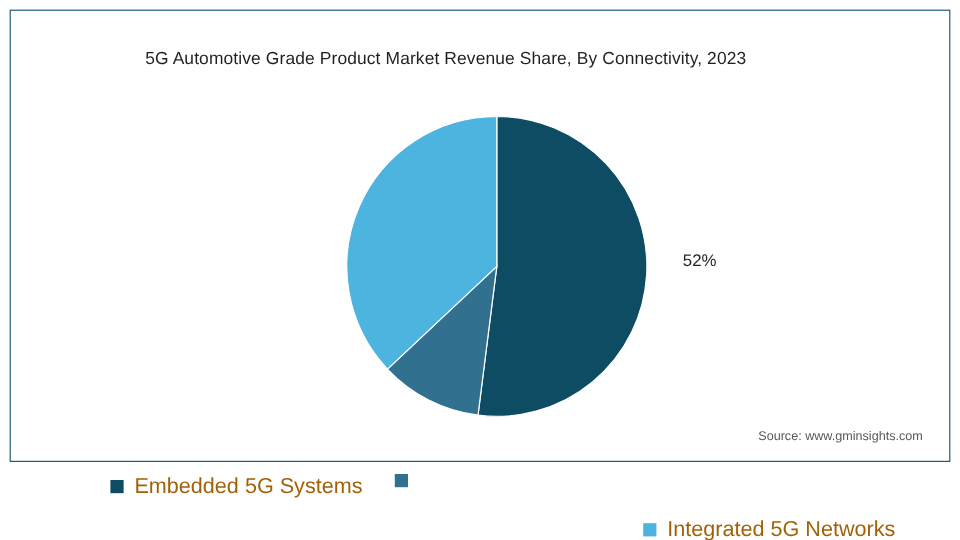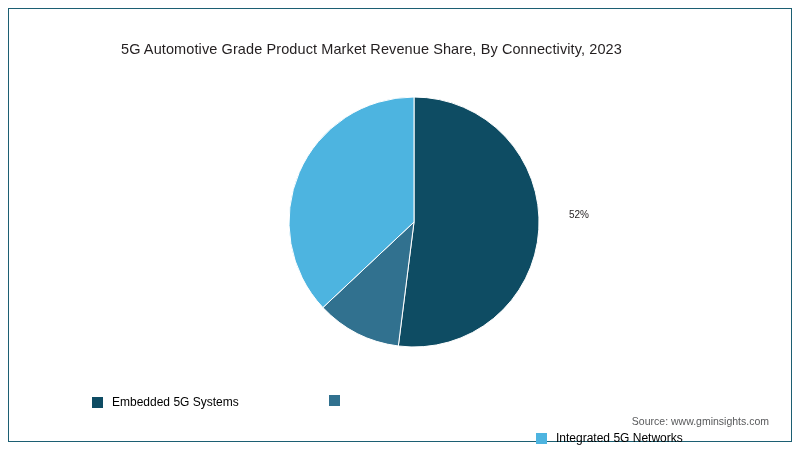--- a/index.html
+++ b/index.html
@@ -11,21 +11,21 @@
     height: 450px;
     background: #ffffff;
     font-family: "Liberation Sans", sans-serif;
     overflow: hidden;
   }
   #chart-card {
     position: absolute;
     left: 8px;
     top: 8px;
     width: 784px;
-    height: 434px;
+    height: 377px;
     border: 1px solid #1c5f73;
     background: #ffffff;
     box-sizing: border-box;
   }
   #chart-title {
     position: absolute;
     left: 112px;
     top: 32px;
     font-size: 14.5px;
     color: #231f20;
@@ -39,21 +39,21 @@
     width: 250px;
     height: 250px;
   }
   #pie-svg {
     display: block;
   }
   #slice-label-main {
     position: absolute;
     left: 560px;
     top: 200px;
-    font-size: 10px;
+    font-size: 14px;
     color: #231f20;
   }
   #legend {
     position: absolute;
     left: 70px;
     top: 386px;
     width: 680px;
     height: 22px;
   }
   .legend-item {
@@ -63,22 +63,22 @@
     align-items: center;
     white-space: nowrap;
   }
   .legend-swatch {
     width: 11px;
     height: 11px;
     margin-right: 9px;
     flex: 0 0 auto;
   }
   .legend-text {
-    font-size: 12px;
-    color: #000000;
+    font-size: 18px;
+    color: #a16207;
   }
   #legend-item-0 { left: 13px; }
   #legend-item-1 { left: 250px; }
   #legend-item-2 { left: 457px; margin-top: 36px; }
   #source-note {
     position: absolute;
     right: 22px;
     bottom: 14px;
     font-size: 10.5px;
     color: #58595b;

